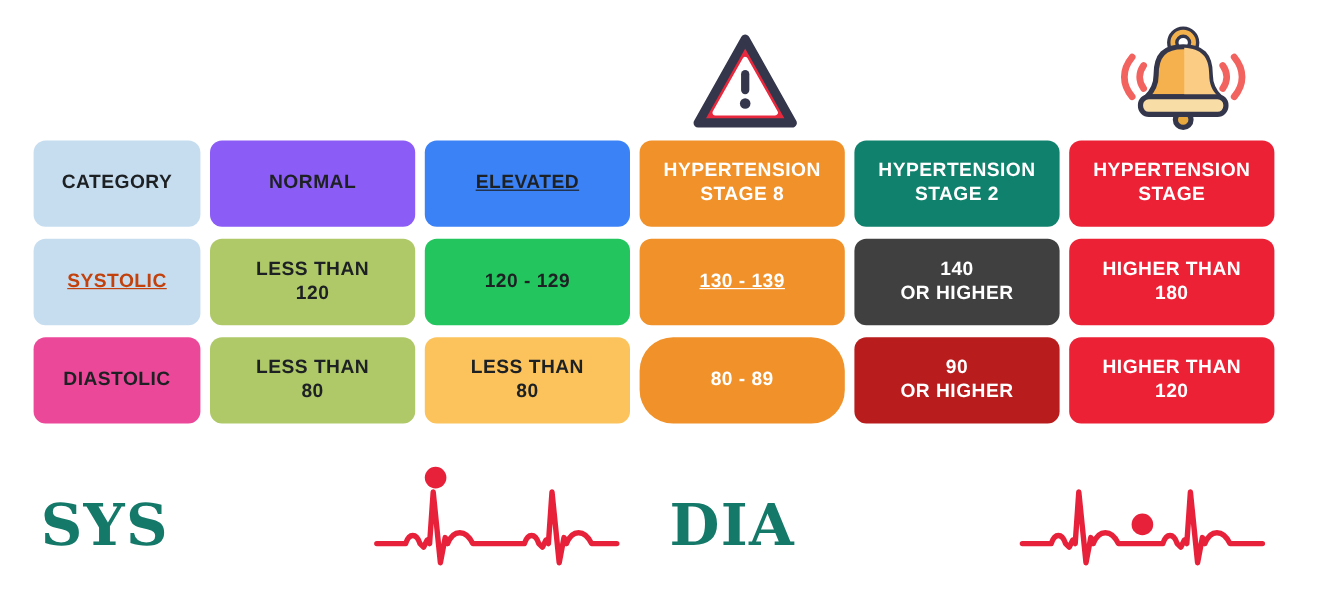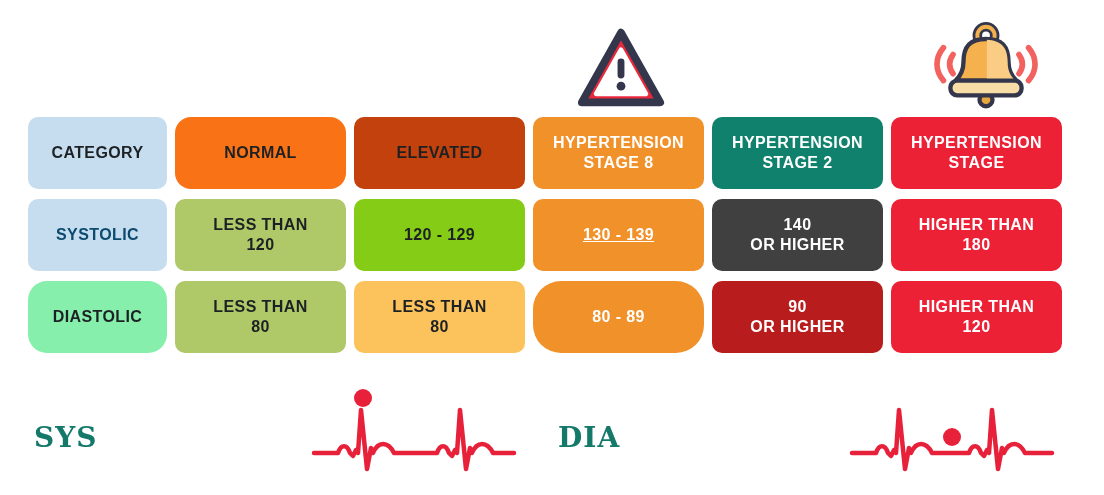--- a/index.html
+++ b/index.html
@@ -22,21 +22,21 @@
     font-weight:bold;font-size:16px;line-height:20px;letter-spacing:0.4px;
   }
   .cell span:empty{display:none;}
   
   .icon-warning{position:absolute;left:573px;top:24px;}
   .icon-bell{position:absolute;left:925px;top:19px;}
   
   .bp-label{
     position:absolute;top:416px;
     font-family:"DejaVu Serif", serif;font-weight:bold;
-    font-size:28px;line-height:44px;letter-spacing:1px;
+    font-size:48px;line-height:44px;letter-spacing:1px;
   }
   .label-sys{left:34px;}
   .label-dia{left:558px;}
   .ecg{position:absolute;top:385px;}
   .ecg-left{left:308px;}
   .ecg-right{left:846px;}
 </style>
 </head>
 <body>
 
@@ -61,67 +61,67 @@
     <path d="M71,24 C87,25 95,32 95,50 C95,59 98,65 103,70 L71,70 Z" fill="#fbcd84"></path>
     <rect x="29" y="71" width="82" height="17" rx="8" fill="#f9dda6" stroke="#34374c" stroke-width="5"></rect>
   </svg>
 
   <div class="bp-grid">
 
     <div class="cell" style="color: rgb(30, 33, 36); background: rgb(198, 221, 240);">
       <span>CATEGORY</span>
 
     </div>
-    <div class="cell" style="color: rgb(30, 33, 36); background: #f97316; border-radius: 16px;">
+    <div class="cell" style="color: rgb(30, 33, 36); background: #8b5cf6;">
       <span>NORMAL</span>
 
     </div>
-    <div class="cell" style="color: rgb(30, 33, 36); background: #c2410c;">
+    <div class="cell" style="color: rgb(30, 33, 36); background: #3b82f6; text-decoration: underline;">
       <span>ELEVATED</span>
 
     </div>
     <div class="cell" style="color: rgb(255, 255, 255); background: rgb(240, 145, 42);">
       <span>HYPERTENSION</span>
       <span>STAGE 8</span>
     </div>
     <div class="cell" style="color: rgb(255, 255, 255); background: rgb(16, 129, 108);">
       <span>HYPERTENSION</span>
       <span>STAGE 2</span>
     </div>
     <div class="cell" style="color: rgb(255, 255, 255); background: rgb(236, 33, 54);">
       <span>HYPERTENSION</span>
       <span>STAGE</span>
     </div>
 
-    <div class="cell" style="color: #0c4a6e; background: rgb(198, 221, 240);">
+    <div class="cell" style="color: #c2410c; background: rgb(198, 221, 240); text-decoration: underline;">
       <span>SYSTOLIC</span>
 
     </div>
     <div class="cell" style="color: rgb(30, 33, 36); background: rgb(175, 201, 104);">
       <span>LESS THAN</span>
       <span>120</span>
     </div>
-    <div class="cell" style="color: rgb(30, 33, 36); background: #84cc16;">
+    <div class="cell" style="color: rgb(30, 33, 36); background: #22c55e;">
       <span>120 - 129</span>
 
     </div>
     <div class="cell" style="color: rgb(255, 255, 255); background: rgb(240, 145, 42); text-decoration: underline;">
       <span>130 - 139</span>
 
     </div>
     <div class="cell" style="color: rgb(255, 255, 255); background: #404040;">
       <span>140</span>
       <span>OR HIGHER</span>
     </div>
     <div class="cell" style="color: rgb(255, 255, 255); background: rgb(236, 33, 54);">
       <span>HIGHER THAN</span>
       <span>180</span>
     </div>
 
-    <div class="cell" style="color: rgb(30, 33, 36); background: #86efac; border-radius: 19px;">
+    <div class="cell" style="color: rgb(30, 33, 36); background: #ec4899;">
       <span>DIASTOLIC</span>
 
     </div>
     <div class="cell" style="color: rgb(30, 33, 36); background: rgb(175, 201, 104);">
       <span>LESS THAN</span>
       <span>80</span>
     </div>
     <div class="cell" style="color: rgb(30, 33, 36); background: rgb(252, 195, 92);">
       <span>LESS THAN</span>
       <span>80</span>

